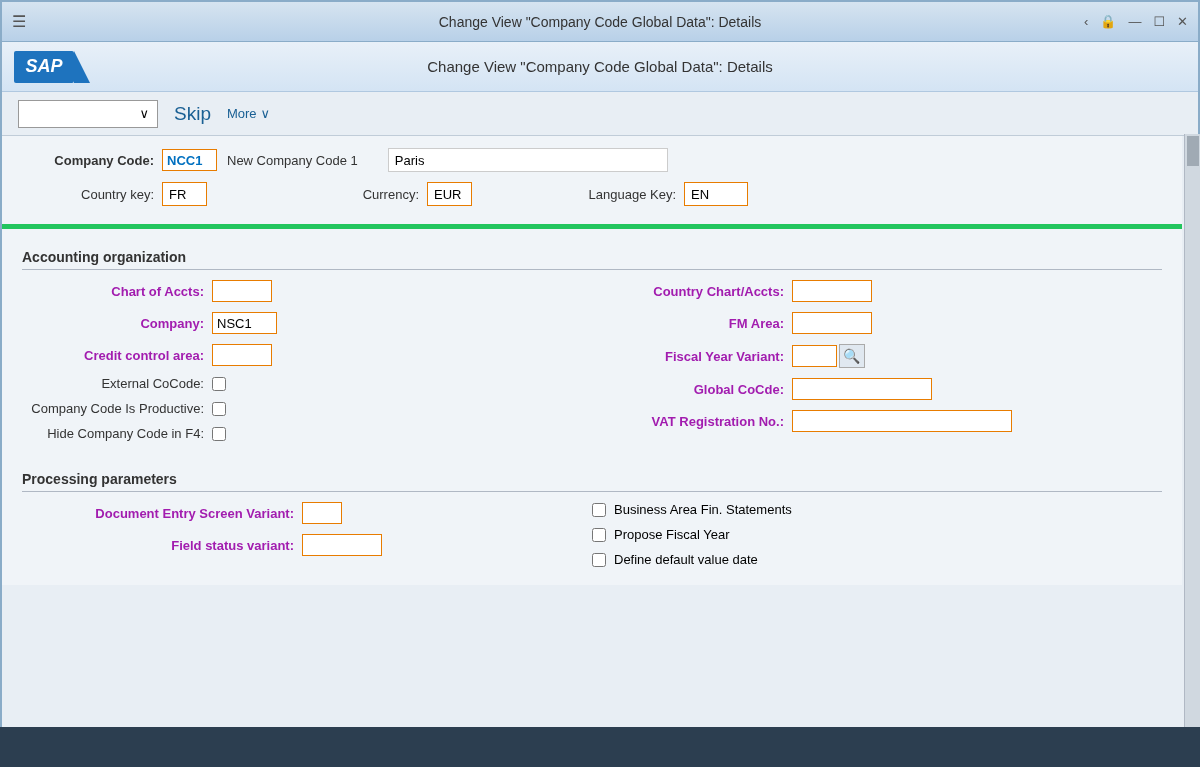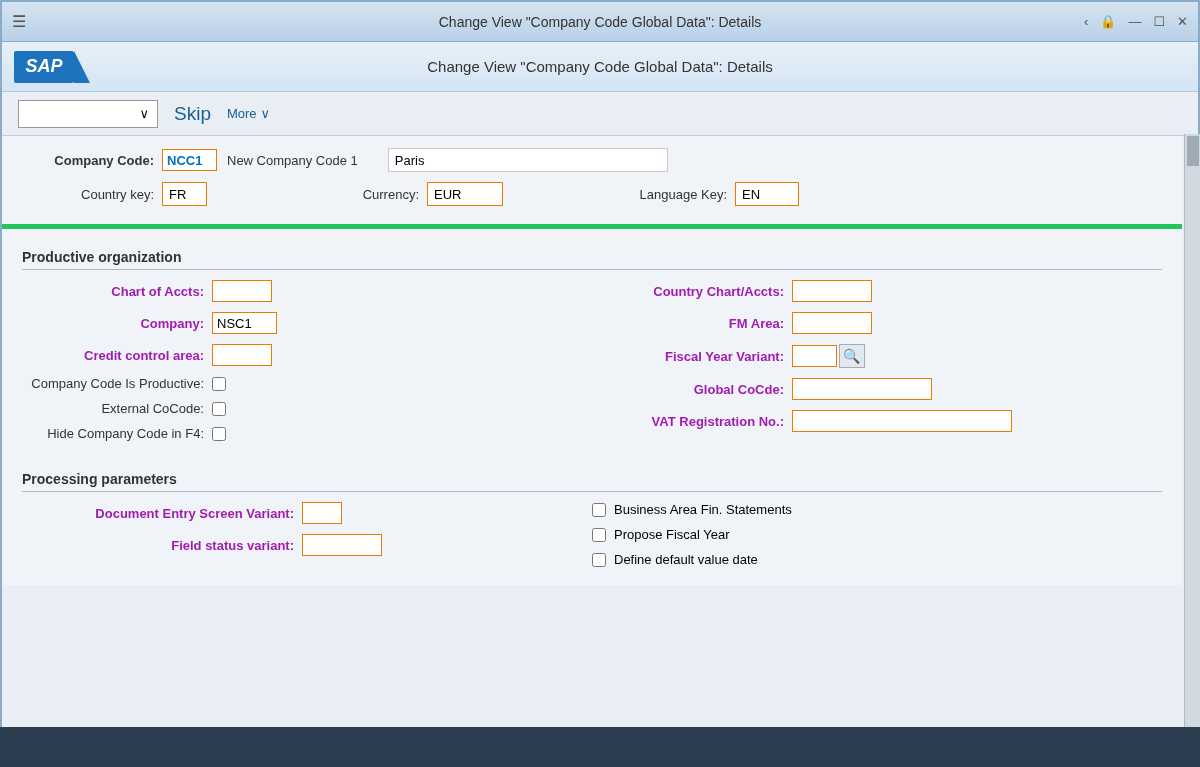--- a/index.html
+++ b/index.html
@@ -334,50 +334,50 @@
     <div class="form-row">
       <span class="form-label">Company Code:</span>
       <input type="text" class="company-code-field" value="NCC1" style="color: rgb(0, 112, 192); font-weight: bold; width: 55px;">
       <span class="form-value" style="margin-left:10px; margin-right:30px;">New Company Code 1</span>
       <input type="text" style="border: 1px solid rgb(204, 204, 204); width: 280px; height: 24px; padding: 2px 6px; font-size: 13px;" value="Paris">
     </div>
     <div class="form-row">
       <span class="form-label-light" style="min-width:140px; text-align:right; padding-right:8px;">Country key:</span>
       <input type="text" style="border: 1px solid rgb(232, 124, 0); width: 45px; height: 24px; padding: 2px 6px; font-size: 13px; margin-right: 80px;" value="FR">
       <span class="form-label-light" style="padding-right:8px;">Currency:</span>
-      <input type="text" style="border: 1px solid rgb(232, 124, 0); width: 76px; height: 24px; padding: 2px 6px; font-size: 13px; margin-right: 92px;" value="EUR">
+      <input type="text" style="border: 1px solid rgb(232, 124, 0); width: 45px; height: 24px; padding: 2px 6px; font-size: 13px; margin-right: 72px;" value="EUR">
       <span class="form-label-light" style="padding-right:8px;">Language Key:</span>
       <input type="text" style="border: 1px solid rgb(232, 124, 0); width: 64px; height: 24px; padding: 2px 6px; font-size: 13px;" value="EN">
     </div>
   </div>
 
   <div style="background:#f0f4f8; padding: 8px 20px;">
-    <div class="section-header">Productive organization</div>
+    <div class="section-header">Accounting organization</div>
 
     <div class="two-col">
 
       <div class="col-left">
         <div class="field-row">
           <span class="field-label" style="min-width:190px;">Chart of Accts:</span>
           <input type="text" class="small-input" value="" style="">
         </div>
         <div class="field-row">
           <span class="field-label" style="min-width:190px;">Company:</span>
           <input type="text" style="width: 65px;" value="NSC1">
         </div>
         <div class="field-row">
           <span class="field-label" style="min-width:190px;">Credit control area:</span>
           <input type="text" class="small-input" value="" style="">
         </div>
         <div class="checkbox-row">
+          <span class="checkbox-label" style="min-width:190px;">External CoCode:</span>
+          <input type="checkbox" style="">
+        </div>
+        <div class="checkbox-row">
           <span class="checkbox-label" style="min-width:190px; font-weight:normal;">Company Code Is Productive:</span>
-          <input type="checkbox" style="">
-        </div>
-        <div class="checkbox-row">
-          <span class="checkbox-label" style="min-width:190px;">External CoCode:</span>
           <input type="checkbox" style="">
         </div>
         <div class="checkbox-row">
           <span class="checkbox-label" style="min-width:190px; font-weight:normal;">Hide Company Code in F4:</span>
           <input type="checkbox" style="">
         </div>
       </div>
 
       <div class="col-right">
         <div class="field-row">

